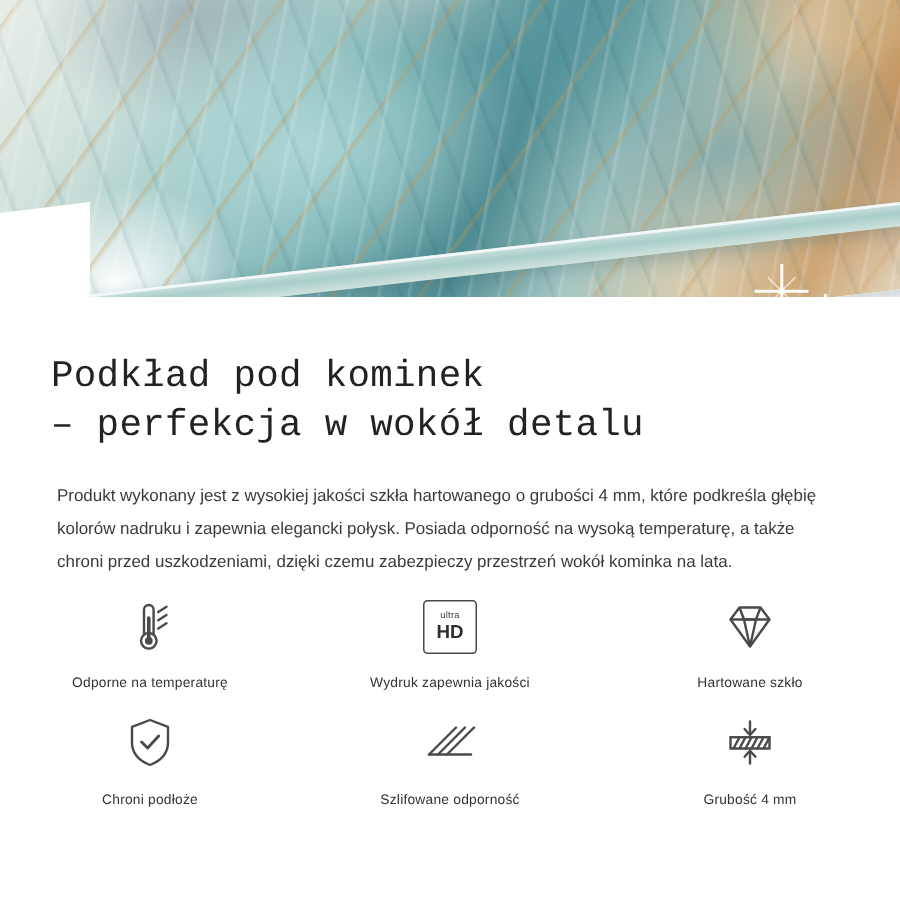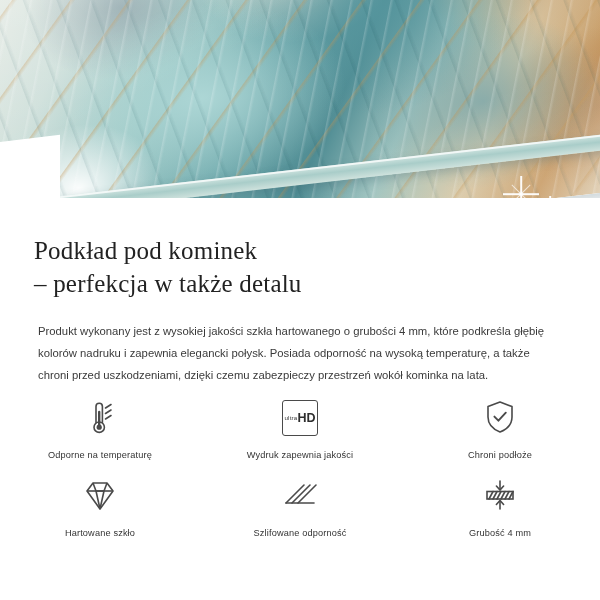--- a/index.html
+++ b/index.html
@@ -135,21 +135,21 @@
   .content {
     position: absolute;
     top: 222px;
     left: 0;
     width: 600px;
   }
 
   .headline {
     margin: 0;
     padding: 12px 34px 0 34px;
-    font-family: Liberation Serif, serif;
+    font-family: Liberation Mono, monospace;
     font-size: 25px;
     line-height: 1.32;
     font-weight: 400;
     color: #222222;
     letter-spacing: 0.2px;
   }
   .headline .line2 { display: block; }
 
   .intro {
     margin: 4px;
@@ -192,21 +192,21 @@
     text-align: left;
     letter-spacing: 0.15px;
   }
 
   .ultra-hd-box {
     width: 34px;
     height: 34px;
     border: 1.6px solid #4a4a4a;
     border-radius: 3px;
     display: flex;
-    flex-direction: row;
+    flex-direction: column;
     align-items: center;
     justify-content: center;
     line-height: 1;
   }
   .ultra-hd-box .u1 {
     font-size: 6.2px;
     color: #3a3a3a;
     letter-spacing: 0.2px;
   }
   .ultra-hd-box .u2 {
@@ -244,21 +244,21 @@
     <div class="sparkle" style="left:540px; top:196px; width:20px; height:20px;">
       <span class="s-h"></span>
         <span class="s-v"></span>
         <span class="s-core"></span>
     </div>
   </div>
 
   <div class="content">
     <h1 class="headline">
       <span>Podkład pod kominek</span>
-      <span class="line2">– perfekcja w także detalu</span>
+      <span class="line2">– perfekcja w wokół detalu</span>
     </h1>
     <p class="intro">Produkt wykonany jest z wysokiej jakości szkła hartowanego o grubości 4 mm, które podkreśla głębię kolorów nadruku i zapewnia elegancki połysk. Posiada odporność na wysoką temperaturę, a także chroni przed uszkodzeniami, dzięki czemu zabezpieczy przestrzeń wokół kominka na lata.</p>
   </div>
 
   <div class="features">
 
     <div class="feature">
       <div class="ficon">
         <svg width="36" height="40" viewBox="0 0 36 40">
           <g fill="none" stroke="#4a4a4a" stroke-width="1.6" stroke-linecap="round">
@@ -280,41 +280,41 @@
         <div class="ultra-hd-box">
           <span class="u1">ultra</span>
           <span class="u2">HD</span>
         </div>
       </div>
       <div class="flabel">Wydruk zapewnia jakości</div>
     </div>
 
     <div class="feature">
       <div class="ficon">
-        <svg width="36" height="40" viewBox="0 0 36 40">
-          <path d="M18 4 L30 8.6 V19 c0 7.6 -5.4 12.4 -12 15 -6.6 -2.6 -12 -7.4 -12 -15 V8.6 Z" fill="none" stroke="#4a4a4a" stroke-width="1.6" stroke-linejoin="round"></path>
-          <path d="M12.4 18.6 l4 4.1 7.4 -8" fill="none" stroke="#4a4a4a" stroke-width="1.9" stroke-linecap="round" stroke-linejoin="round"></path>
-        </svg>
-      </div>
-      <div class="flabel">Chroni podłoże</div>
-    </div>
-
-    <div class="feature">
-      <div class="ficon">
         <svg width="40" height="36" viewBox="0 0 40 36">
           <g fill="none" stroke="#4a4a4a" stroke-width="1.6" stroke-linejoin="round">
             <path d="M7 13 L13 5 H27 L33 13 L20 31 Z"></path>
             <path d="M7 13 H33"></path>
             <path d="M13 5 L16 13 L20 31"></path>
             <path d="M27 5 L24 13 L20 31"></path>
             <path d="M16 13 H24"></path>
           </g>
         </svg>
       </div>
       <div class="flabel">Hartowane szkło</div>
+    </div>
+
+    <div class="feature">
+      <div class="ficon">
+        <svg width="36" height="40" viewBox="0 0 36 40">
+          <path d="M18 4 L30 8.6 V19 c0 7.6 -5.4 12.4 -12 15 -6.6 -2.6 -12 -7.4 -12 -15 V8.6 Z" fill="none" stroke="#4a4a4a" stroke-width="1.6" stroke-linejoin="round"></path>
+          <path d="M12.4 18.6 l4 4.1 7.4 -8" fill="none" stroke="#4a4a4a" stroke-width="1.9" stroke-linecap="round" stroke-linejoin="round"></path>
+        </svg>
+      </div>
+      <div class="flabel">Chroni podłoże</div>
     </div>
 
     <div class="feature">
       <div class="ficon">
         <svg width="40" height="34" viewBox="0 0 40 34">
           <g fill="none" stroke="#4a4a4a" stroke-width="1.6" stroke-linecap="round">
             <path d="M6 24 L24 6"></path>
             <path d="M12 24 L30 6"></path>
             <path d="M18 24 L36 6"></path>
             <path d="M6 24 H34"></path>

